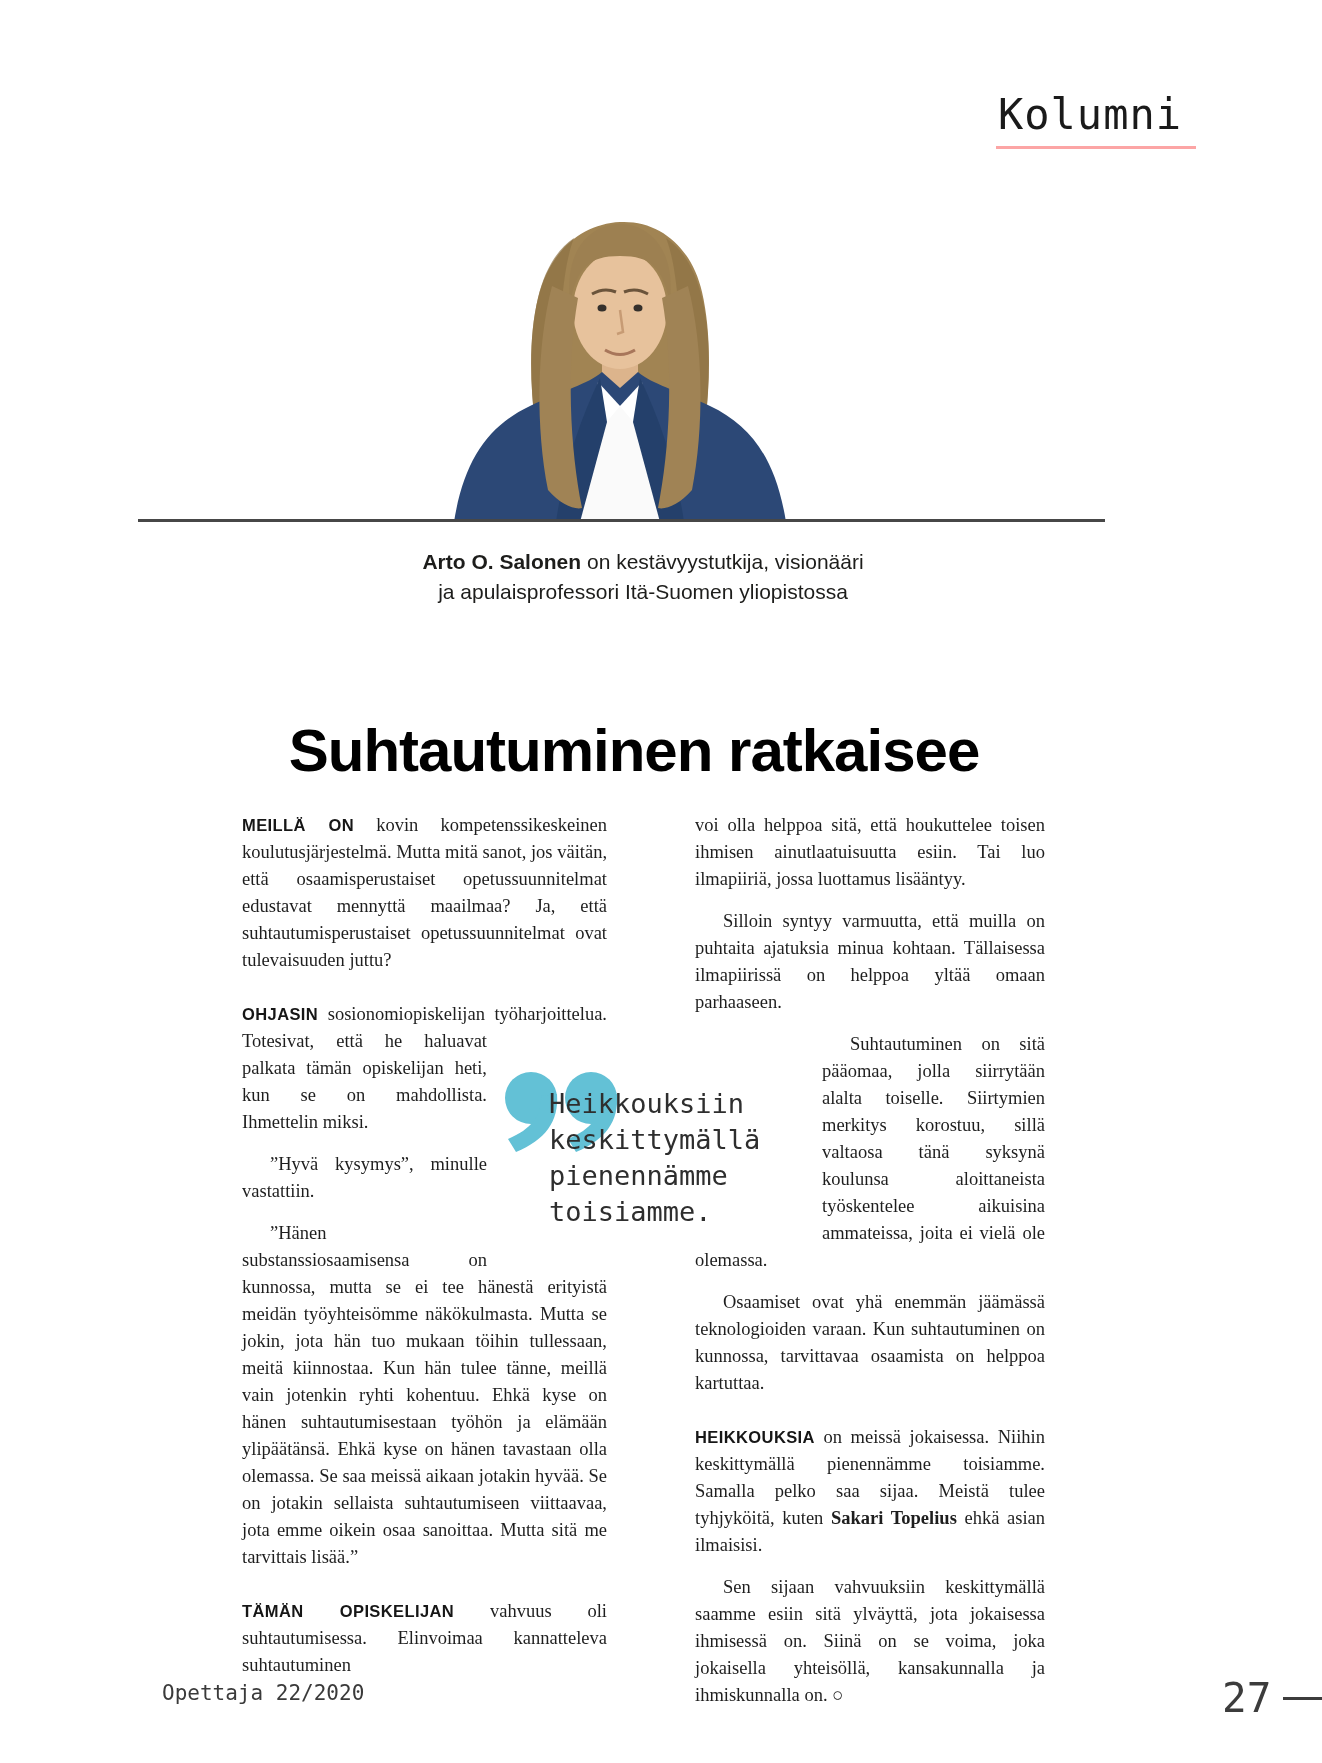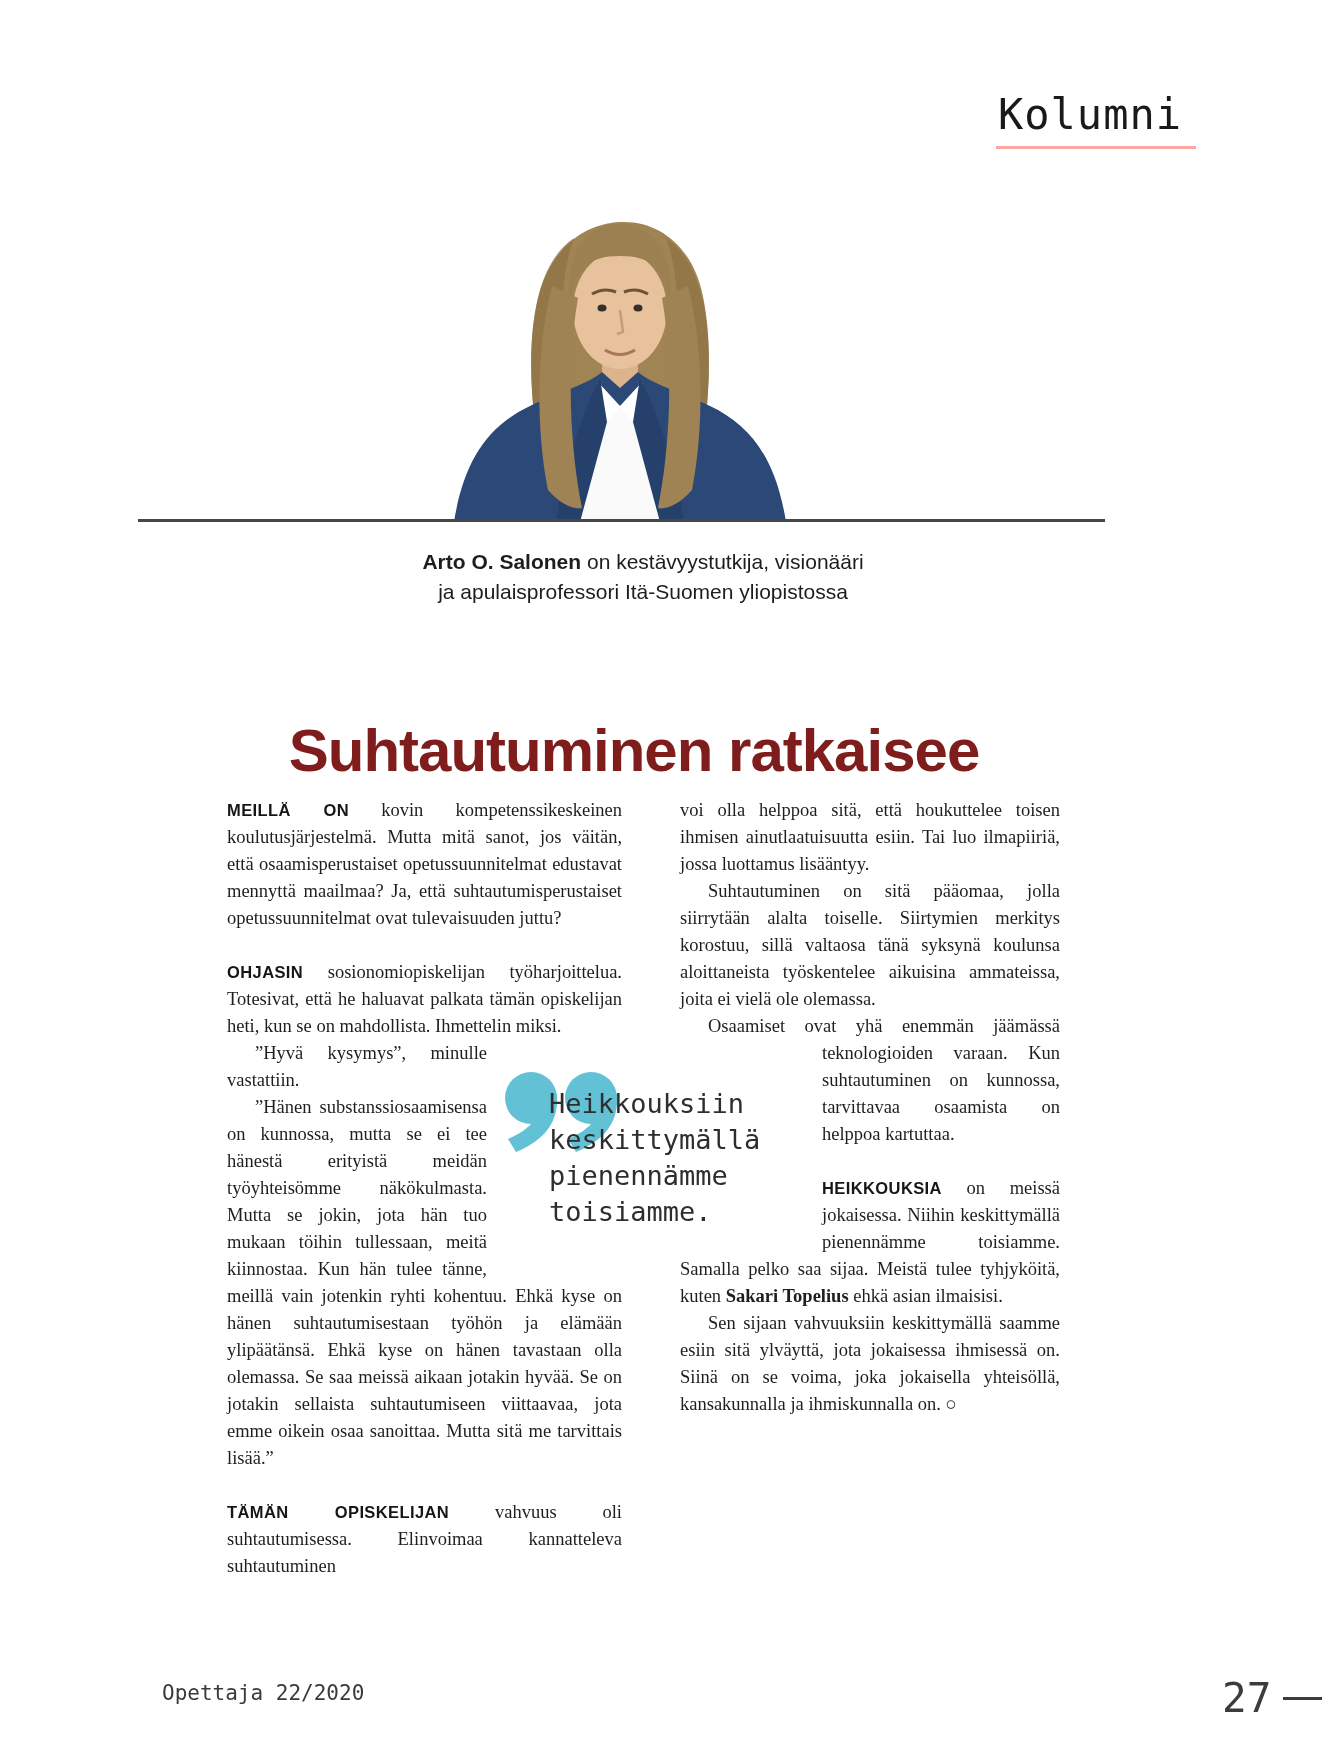--- a/index.html
+++ b/index.html
@@ -20,32 +20,32 @@
   
   .caption{
     position:absolute;left:373px;top:547px;width:540px;text-align:center;
     font-family:"Liberation Sans",sans-serif;font-size:21px;line-height:30px;color:#1d1d1b;
   }
   .caption .cap-b{font-weight:bold;}
   
   .headline{
     position:absolute;left:0;top:681px;width:1268px;text-align:center;
     font-family:"Liberation Sans",sans-serif;font-weight:bold;
-    font-size:60px;line-height:1;letter-spacing:-1px;color:#7f1d1d;
+    font-size:60px;line-height:1;letter-spacing:-1px;color:#000000;
   }
   
   .bodycols{
     position:absolute;left:227px;top:797px;display:flex;gap:58px;
     font-size:18.5px;line-height:27px;text-align:justify;
   }
   .col-left{width:395px;}
   .col-right{width:380px;}
   .spacer-r{float:right;width:135px;height:462px;shape-outside:inset(248px 0 0 0);}
   .spacer-l{float:left;width:142px;height:442px;shape-outside:inset(258px 0 0 0);}
-  .para{margin:0;}
+  .para{margin:15px;}
   .para.gap{margin-top:27px;}
   .para.indent{text-indent:28px;}
   .lead{
     font-family:"Liberation Sans",sans-serif;font-weight:bold;
     font-size:16.5px;letter-spacing:.4px;color:#161616;
   }
   .inline-bold{font-weight:bold;}
   
   .qmark{position:absolute;left:503px;top:1072px;}
   .pullquote-text{
@@ -119,20 +119,21 @@
     <div class="spacer-r"></div>
   <p class="para"><b class="lead">MEILLÄ ON</b> kovin kompetenssikeskeinen koulutusjärjestelmä. Mutta mitä sanot, jos väitän, että osaamisperustaiset opetussuunnitelmat edustavat mennyttä maailmaa? Ja, että suhtautumisperustaiset opetussuunnitelmat ovat tulevaisuuden juttu?</p>
       <p class="para gap"><b class="lead">OHJASIN</b> sosionomiopiskelijan työharjoittelua. Totesivat, että he haluavat palkata tämän opiskelijan heti, kun se on mahdollista. Ihmettelin miksi.</p>
       <p class="para indent">”Hyvä kysymys”, minulle vastattiin.</p>
       <p class="para indent">”Hänen substanssiosaamisensa on kunnossa, mutta se ei tee hänestä erityistä meidän työyhteisömme näkökulmasta. Mutta se jokin, jota hän tuo mukaan töihin tullessaan, meitä kiinnostaa. Kun hän tulee tänne, meillä vain jotenkin ryhti kohentuu. Ehkä kyse on hänen suhtautumisestaan työhön ja elämään ylipäätänsä. Ehkä kyse on hänen tavastaan olla olemassa. Se saa meissä aikaan jotakin hyvää. Se on jotakin sellaista suhtautumiseen viittaavaa, jota emme oikein osaa sanoittaa. Mutta sitä me tarvittais lisää.”</p>
       <p class="para gap"><b class="lead">TÄMÄN OPISKELIJAN</b> vahvuus oli suhtautumisessa. Elinvoimaa kannatteleva suhtautuminen</p>
     </div>
   <div class="col-right">
     <div class="spacer-l"></div>
   <p class="para">voi olla helppoa sitä, että houkuttelee toisen ihmisen ainutlaatuisuutta esiin. Tai luo ilmapiiriä, jossa luottamus lisääntyy.</p>
+      <p class="para indent">Silloin syntyy varmuutta, että muilla on puhtaita ajatuksia minua kohtaan. Tällaisessa ilmapiirissä on helppoa yltää omaan parhaaseen.</p>
       <p class="para indent">Suhtautuminen on sitä pääomaa, jolla siirrytään alalta toiselle. Siirtymien merkitys korostuu, sillä valtaosa tänä syksynä koulunsa aloittaneista työskentelee aikuisina ammateissa, joita ei vielä ole olemassa.</p>
       <p class="para indent">Osaamiset ovat yhä enemmän jäämässä teknologioiden varaan. Kun suhtautuminen on kunnossa, tarvittavaa osaamista on helppoa kartuttaa.</p>
       <p class="para gap"><b class="lead">HEIKKOUKSIA</b> on meissä jokaisessa. Niihin keskittymällä pienennämme toisiamme. Samalla pelko saa sijaa. Meistä tulee tyhjyköitä, kuten <b class="inline-bold">Sakari Topelius</b> ehkä asian ilmaisisi.</p>
       <p class="para indent">Sen sijaan vahvuuksiin keskittymällä saamme esiin sitä ylväyttä, jota jokaisessa ihmisessä on. Siinä on se voima, joka jokaisella yhteisöllä, kansakunnalla ja ihmiskunnalla on. ○</p>
     </div>
 </div>
 
 <div class="qmark">
   <svg width="118" height="82" viewBox="0 0 118 82">
     <g class="qm" fill="#63c1d6">

